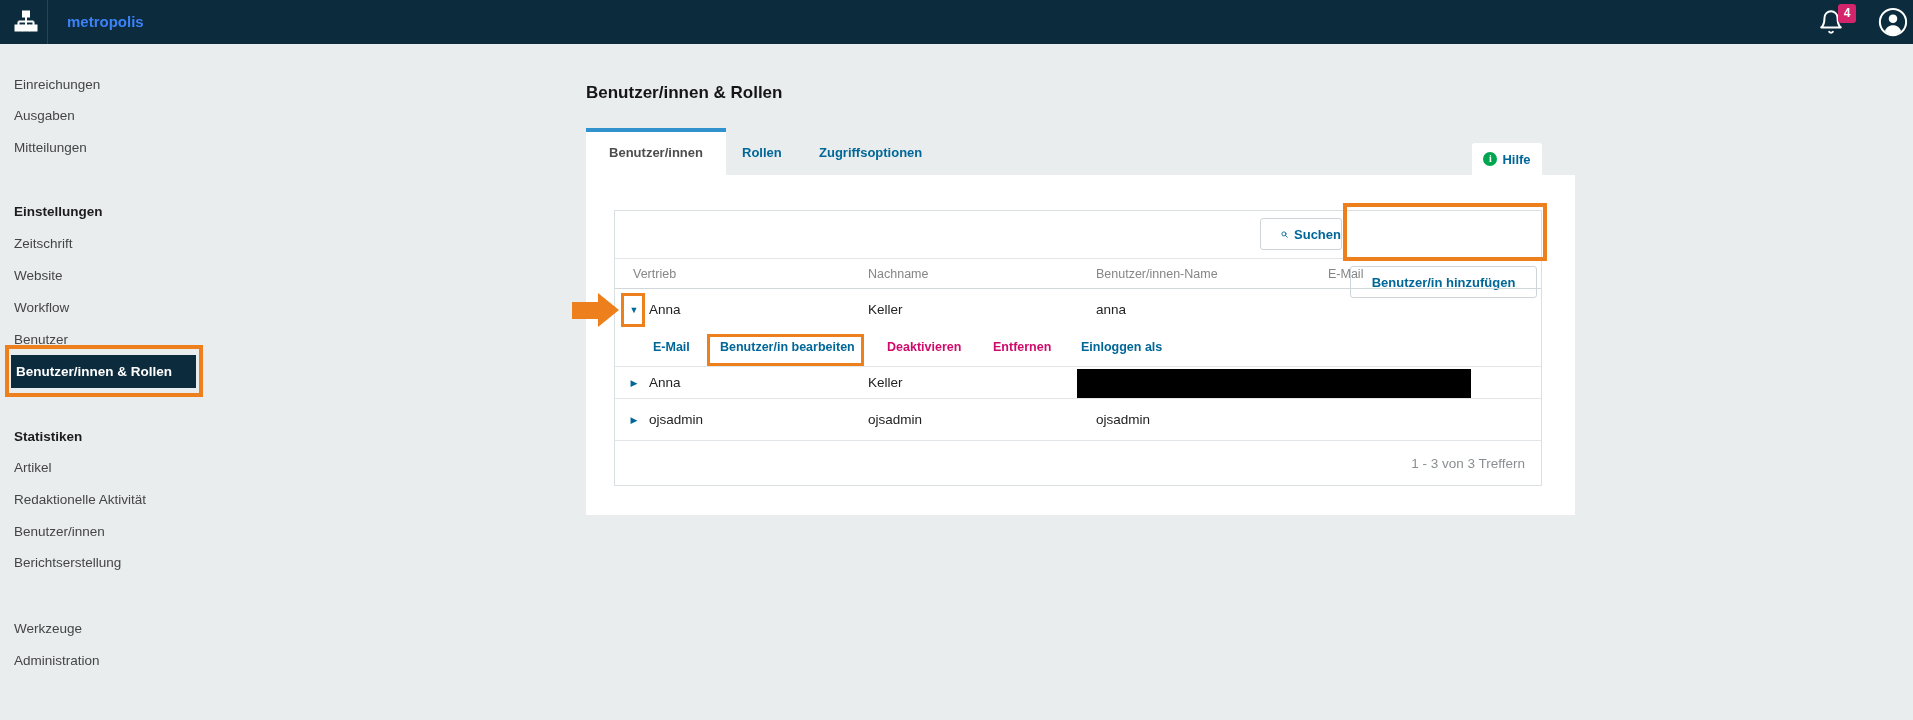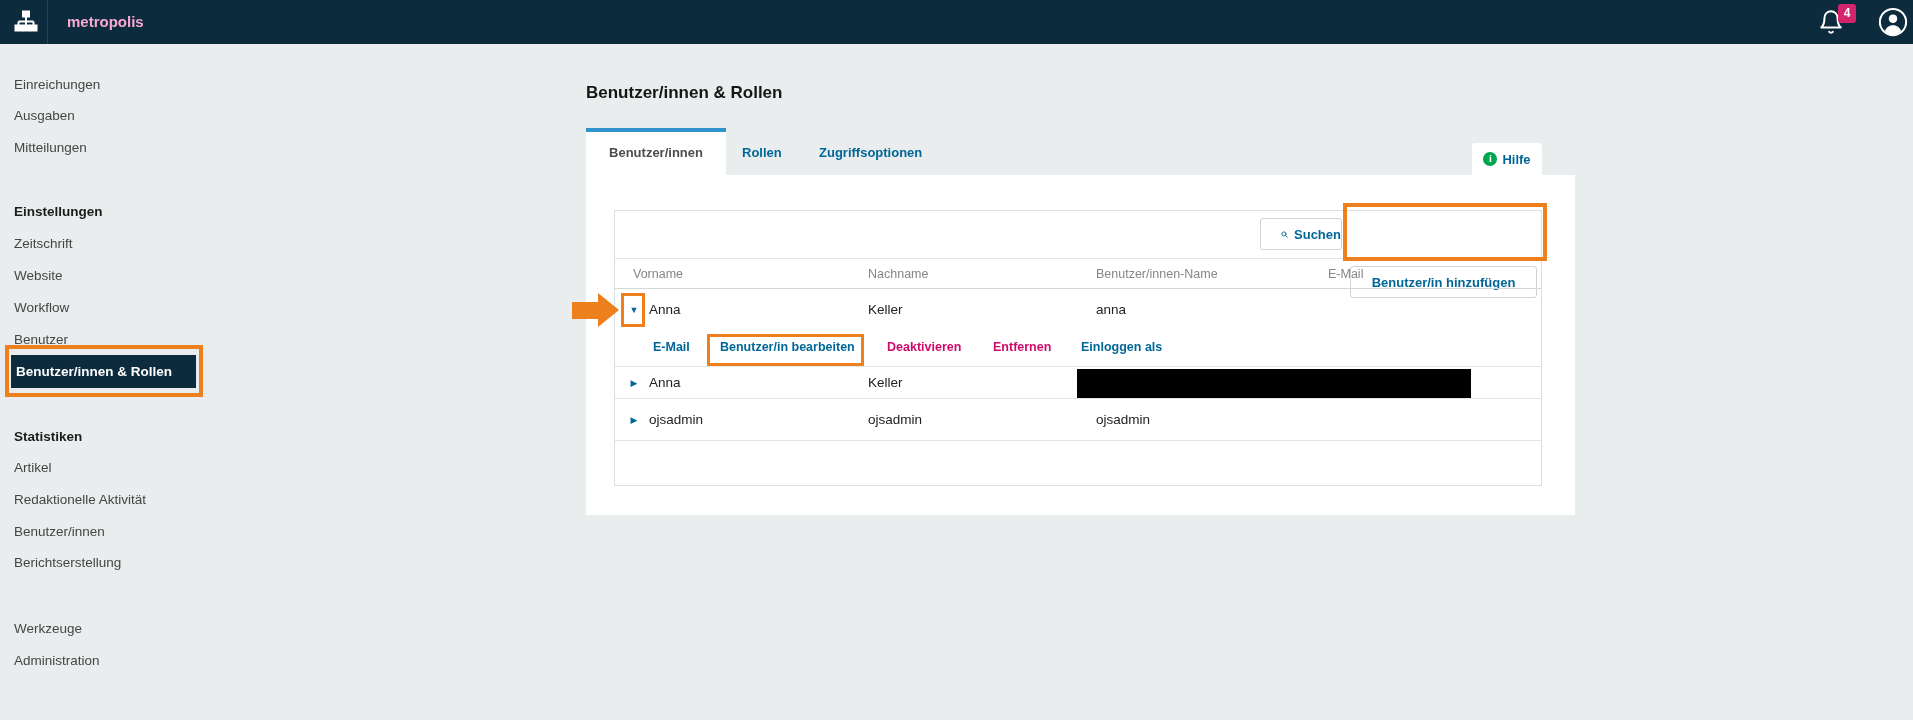--- a/index.html
+++ b/index.html
@@ -10,21 +10,21 @@
     background:#e9edee;
     overflow:hidden;
     color:#1e1e1e;
   }
   .abs { position:absolute; }
 
   
   .topbar { left:0; top:0; width:1913px; height:44px; background:#0c2b3d; }
   .topbar .home-icon { left:14px; top:10px; width:24px; height:24px; cursor:pointer; }
   .topbar .divider { left:47px; top:0; width:1px; height:44px; background:#24465b; }
-  .topbar .brand { left:67px; top:0; line-height:44px; color:#f9a8d4; font-size:15px; font-weight:bold; }
+  .topbar .brand { left:67px; top:0; line-height:44px; color:#3b82f6; font-size:15px; font-weight:bold; }
   .bell { left:1818px; top:9px; width:26px; height:26px; cursor:pointer; }
   .badge { left:1838px; top:4px; min-width:18px; height:19px; padding:0 4px; border-radius:3px;
            color:#fff; font-size:12px; font-weight:bold; text-align:center; line-height:19px; }
   .user-icon { left:1878px; top:7px; width:30px; height:30px; cursor:pointer; }
 
   
   .sidebar { left:0; top:44px; width:240px; height:676px; }
   .sb-item { left:14px; font-size:13.5px; color:#454545; height:18px; line-height:18px; cursor:pointer; white-space:nowrap; }
   .sb-head { left:14px; font-size:13.5px; color:#1c1c1c; font-weight:bold; height:18px; line-height:18px; white-space:nowrap; }
   .sb-active { left:11px; top:311px; width:185px; height:33px; background:#0c2b3d; color:#fff;
@@ -154,21 +154,21 @@
           <path d="M15.5 15.5 L21.5 21.5"></path>
       </svg>
       <span>Suchen</span>
     </div>
     <div class="abs btn btn-add">
       <span>Benutzer/in hinzufügen</span>
     </div>
   </div>
 
   <div class="abs col-header">
-    <div class="abs col-label c1h">Vorname</div>
+    <div class="abs col-label c1h">Vertrieb</div>
     <div class="abs col-label c2">Nachname</div>
     <div class="abs col-label c3">Benutzer/innen-Name</div>
     <div class="abs col-label c4">E-Mail</div>
   </div>
 
   <div class="abs trow row1">
     <div class="abs expander exp1">▼</div>
     <div class="abs cell cname">Anna</div>
     <div class="abs cell c2">Keller</div>
     <div class="abs cell c3">anna</div>
@@ -189,20 +189,21 @@
     <div class="abs redaction"></div>
   </div>
 
   <div class="abs trow row3">
     <div class="abs expander exp3">▶</div>
     <div class="abs cell cname">ojsadmin</div>
     <div class="abs cell c2">ojsadmin</div>
     <div class="abs cell c3">ojsadmin</div>
   </div>
 
+  <div class="abs panel-footer">1 - 3 von 3 Treffern</div>
 </div>
 
 <div class="abs ann ann-box ann-sidebar" style="border-color: rgb(238, 127, 29);"></div>
 <div class="abs ann ann-box ann-add" style="border-color: rgb(238, 127, 29);"></div>
 <div class="abs ann ann-box ann-expander" style="border-color: rgb(238, 127, 29);"></div>
 <div class="abs ann ann-box ann-edit" style="border-color: rgb(238, 127, 29);"></div>
 <div class="abs ann arrow-shaft" style="background: rgb(238, 127, 29);"></div>
 <div class="abs ann arrow-head" style="border-left-color: rgb(238, 127, 29);"></div>
 
 </body></html>

